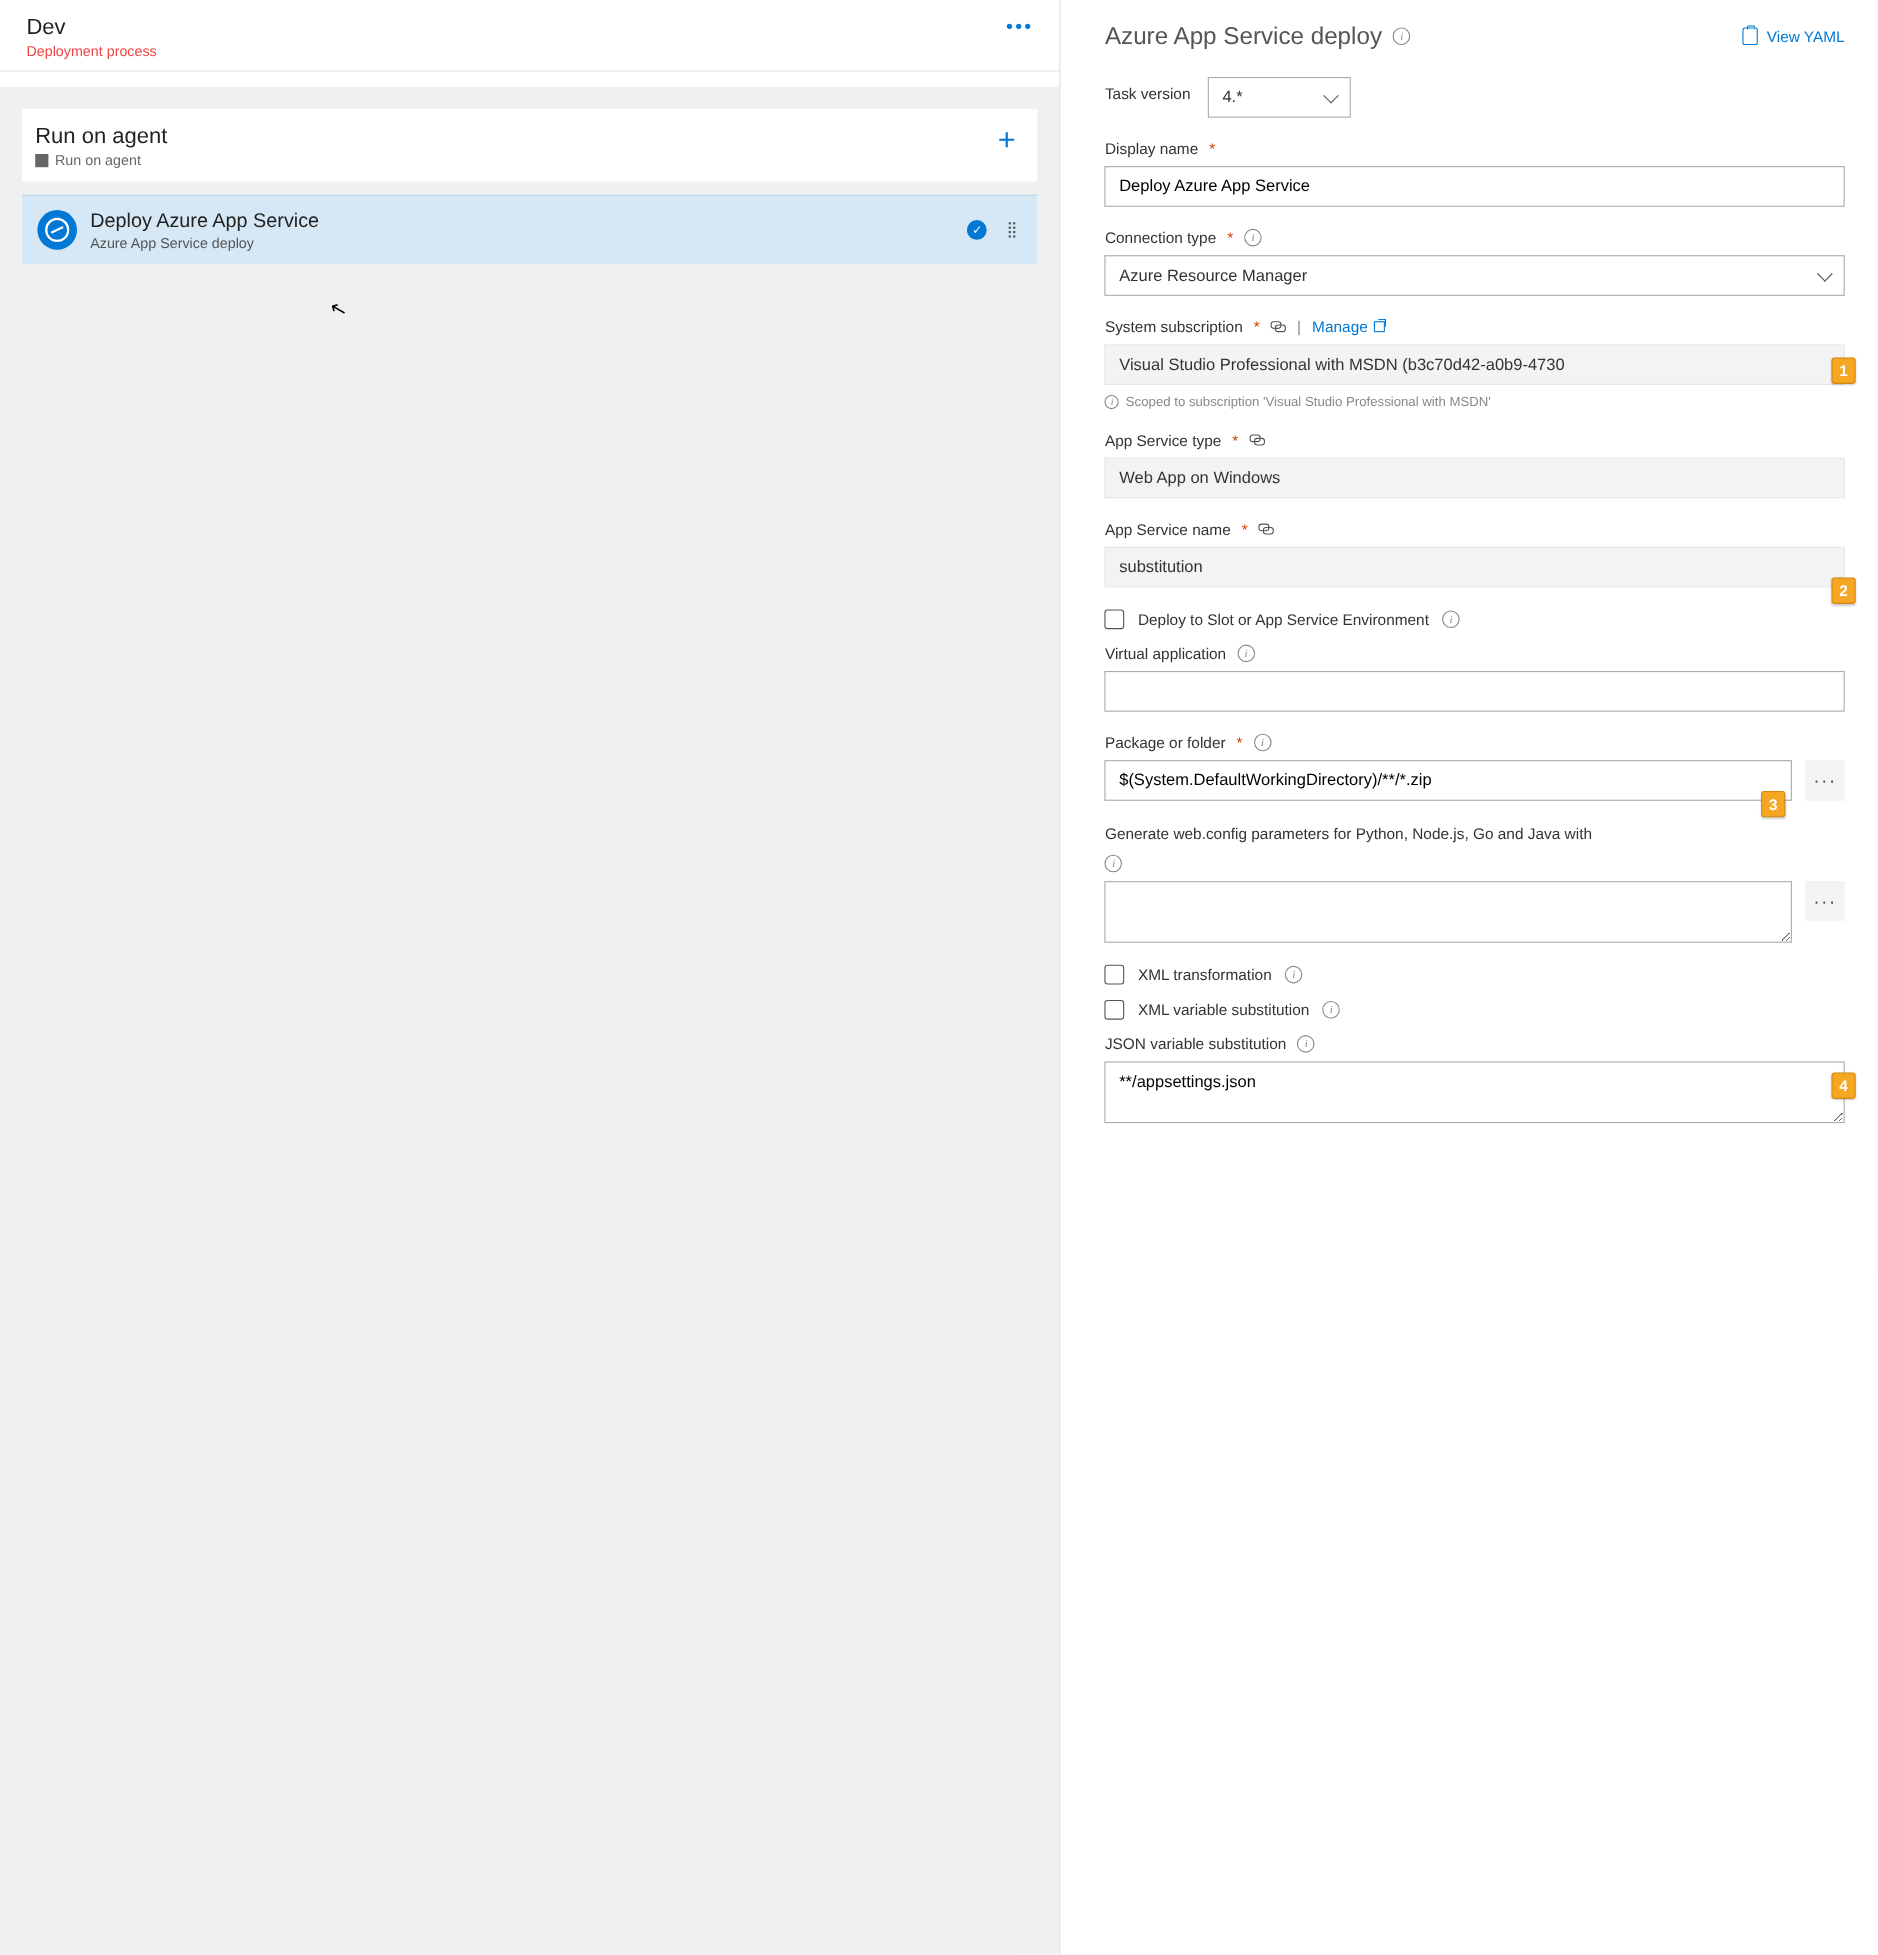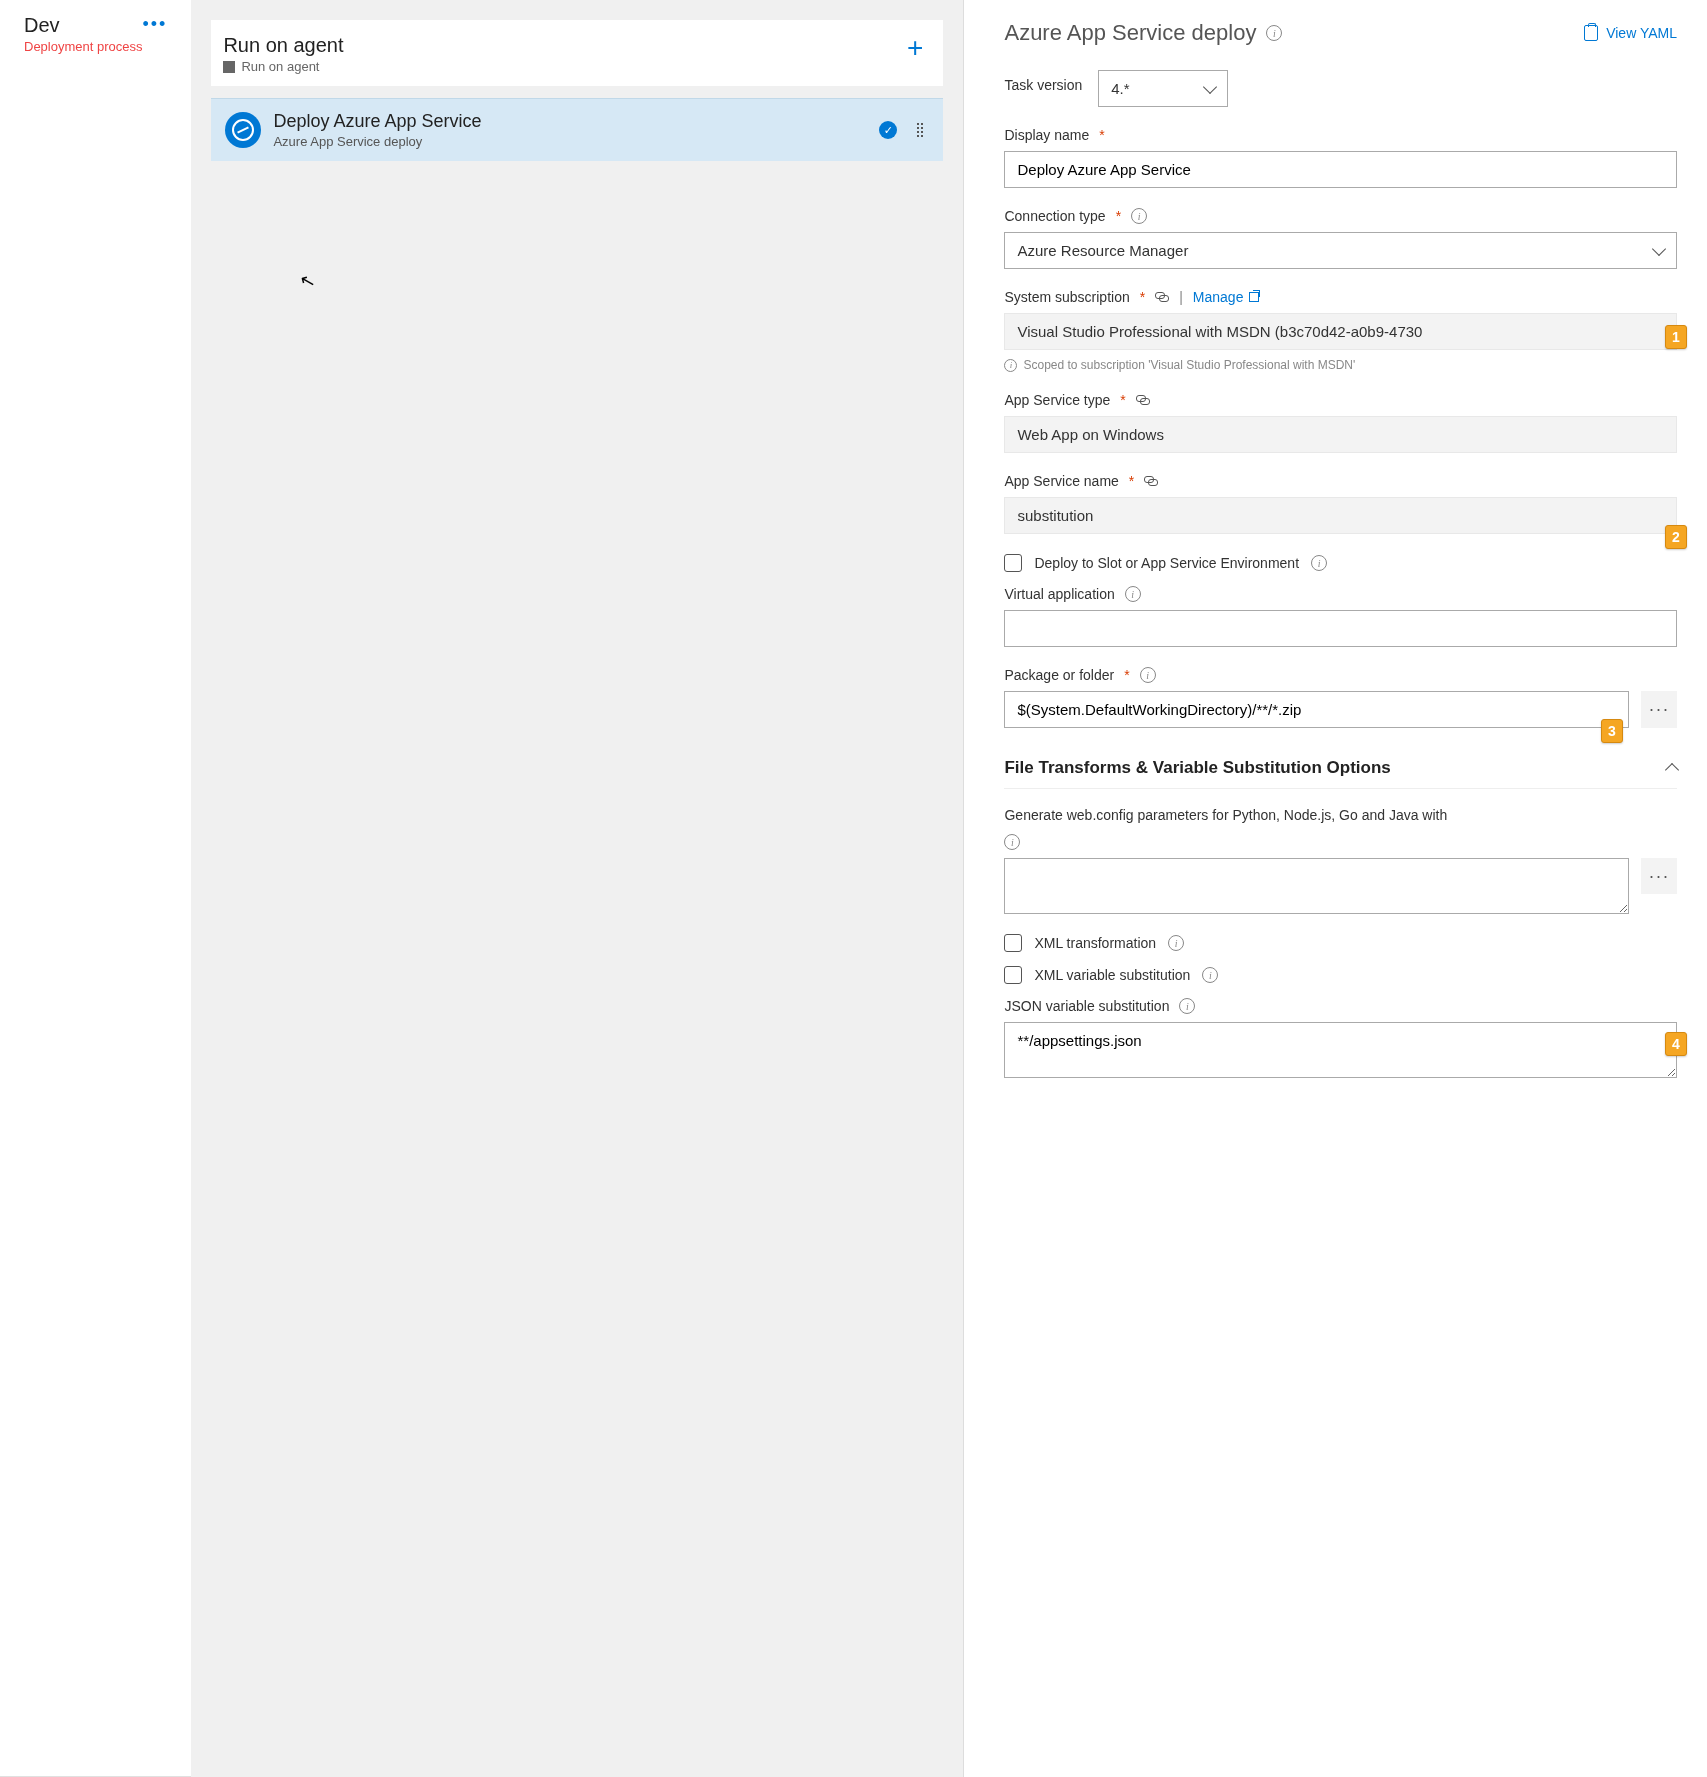--- a/index.html
+++ b/index.html
@@ -1,18 +1,18 @@
 <!DOCTYPE html>
 <html><head>
 <meta charset="utf-8">
 <style>
 * { box-sizing: border-box; margin: 0; padding: 0; }
 body { font-family: "Segoe UI", -apple-system, sans-serif; font-size: 14px; color: #333; background: #fff; }
 .container { display: flex; height: 100vh; }
-.left-panel { width: 56.5%; border-right: 1px solid #ddd; background: #fff; display: flex; flex-direction: row; }
+.left-panel { width: 56.5%; border-right: 1px solid #ddd; background: #fff; display: flex; flex-direction: column; gap: 14px; }
 .right-panel { width: 43.5%; padding: 20px 30px 20px 40px; overflow-y: auto; }
 
 
 .left-header { padding: 14px 24px 10px 24px; border-bottom: 1px solid #e0e0e0; display: flex; justify-content: space-between; align-items: flex-start; }
 .left-header-title { font-size: 20px; font-weight: 400; color: #222; }
 .left-header-sub { font-size: 13px; color: #ef4444; margin-top: 2px; }
 .more-dots { font-size: 18px; color: #0078d4; letter-spacing: 2px; cursor: pointer; }
 
 
 .left-content { background: #f0f0f0; flex: 1; }
@@ -240,24 +240,20 @@
           <span class="required">*</span>
         <span class="info-circle">i</span>
       </div>
       <div class="input-with-button">
         <input type="text" value="$(System.DefaultWorkingDirectory)/**/*.zip" style="">
         <div class="ellipsis-btn">···</div>
       </div>
       <div class="badge" style="right:54px; top:52px;">3</div>
     </div>
 
-    <div class="section-header">
-      <span>File Transforms &amp; Variable Substitution Options</span>
-      <span class="chevron chevron-up"></span>
-    </div>
 
     <div class="form-row">
       <div class="label" style="display:block; line-height:1.5;">
         <span>Generate web.config parameters for Python, Node.js, Go and Java with</span>
       </div>
       <div class="label">
           <span class="info-circle">i</span>
         </div>
       <div class="input-with-button">
         <textarea value="" style=""></textarea>

